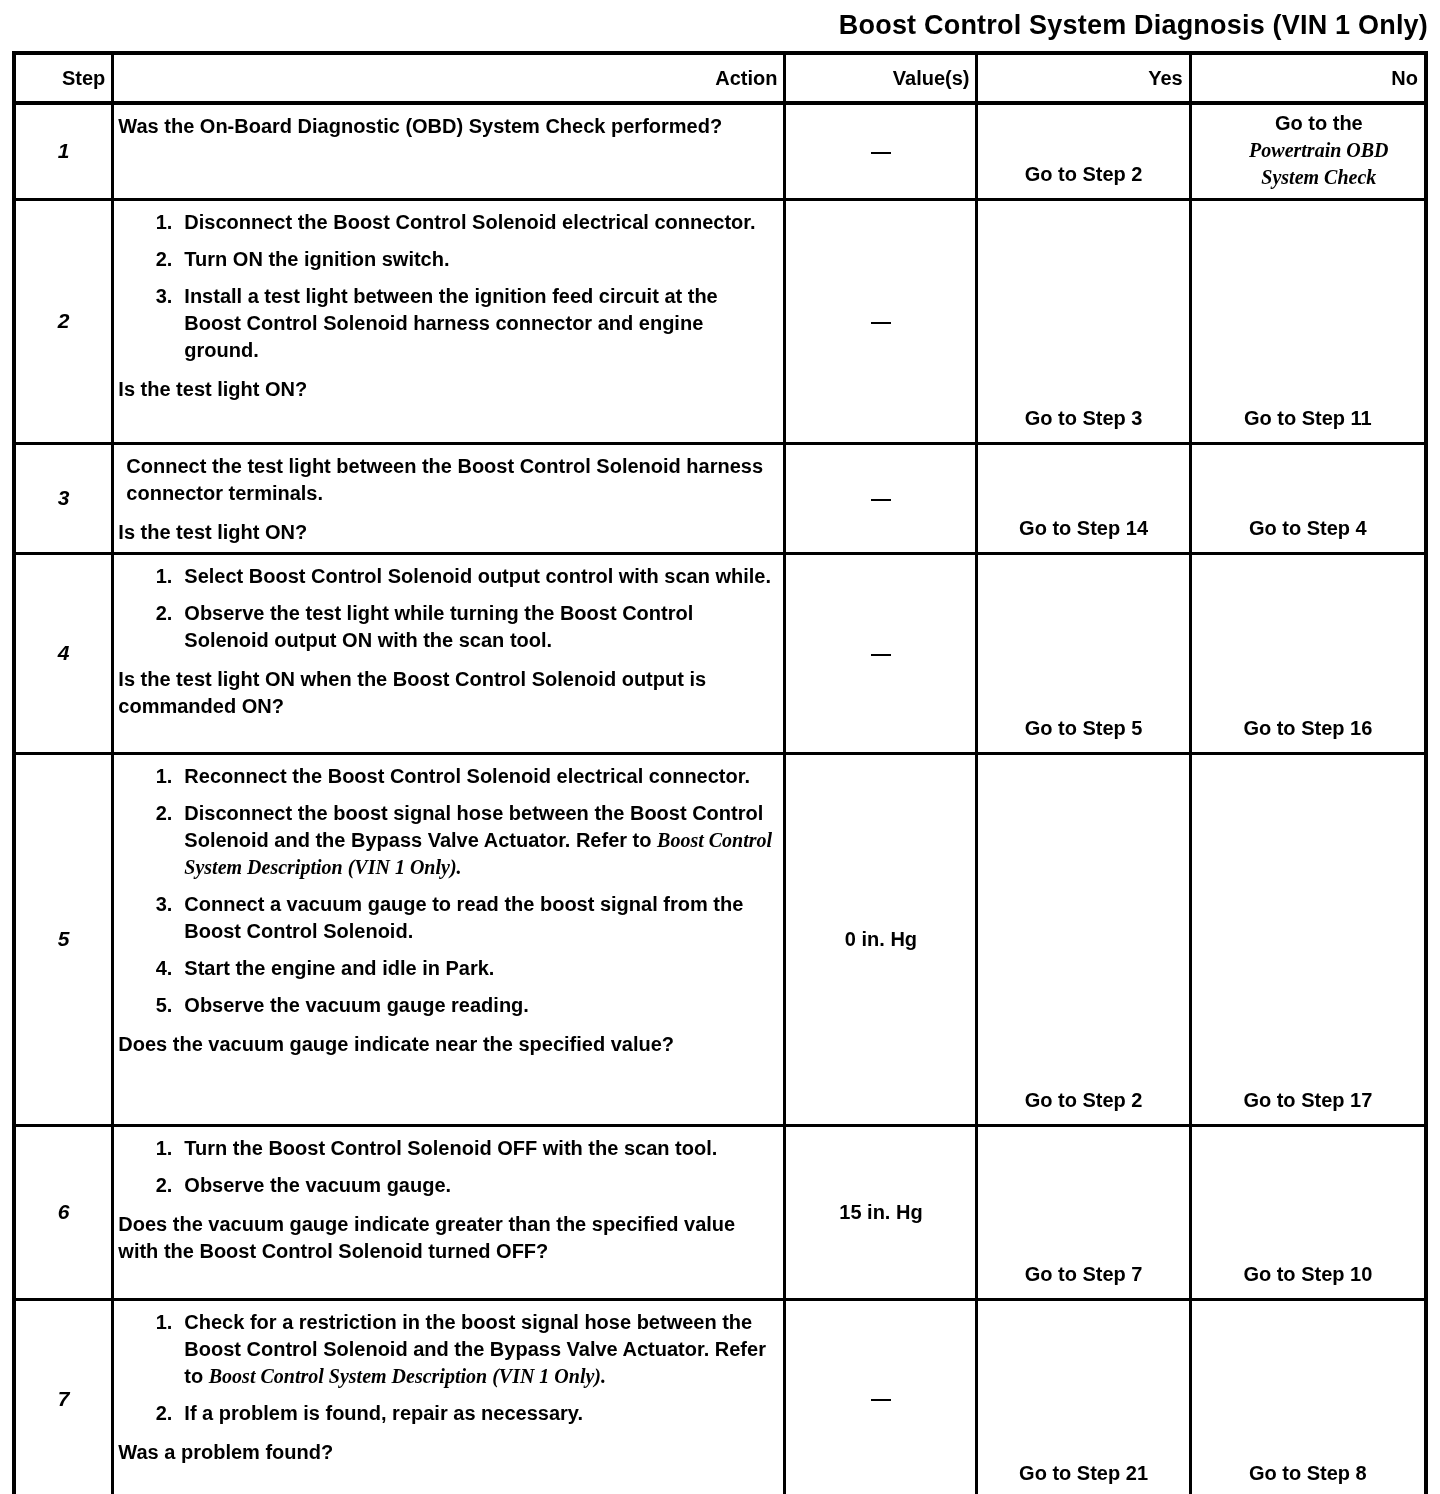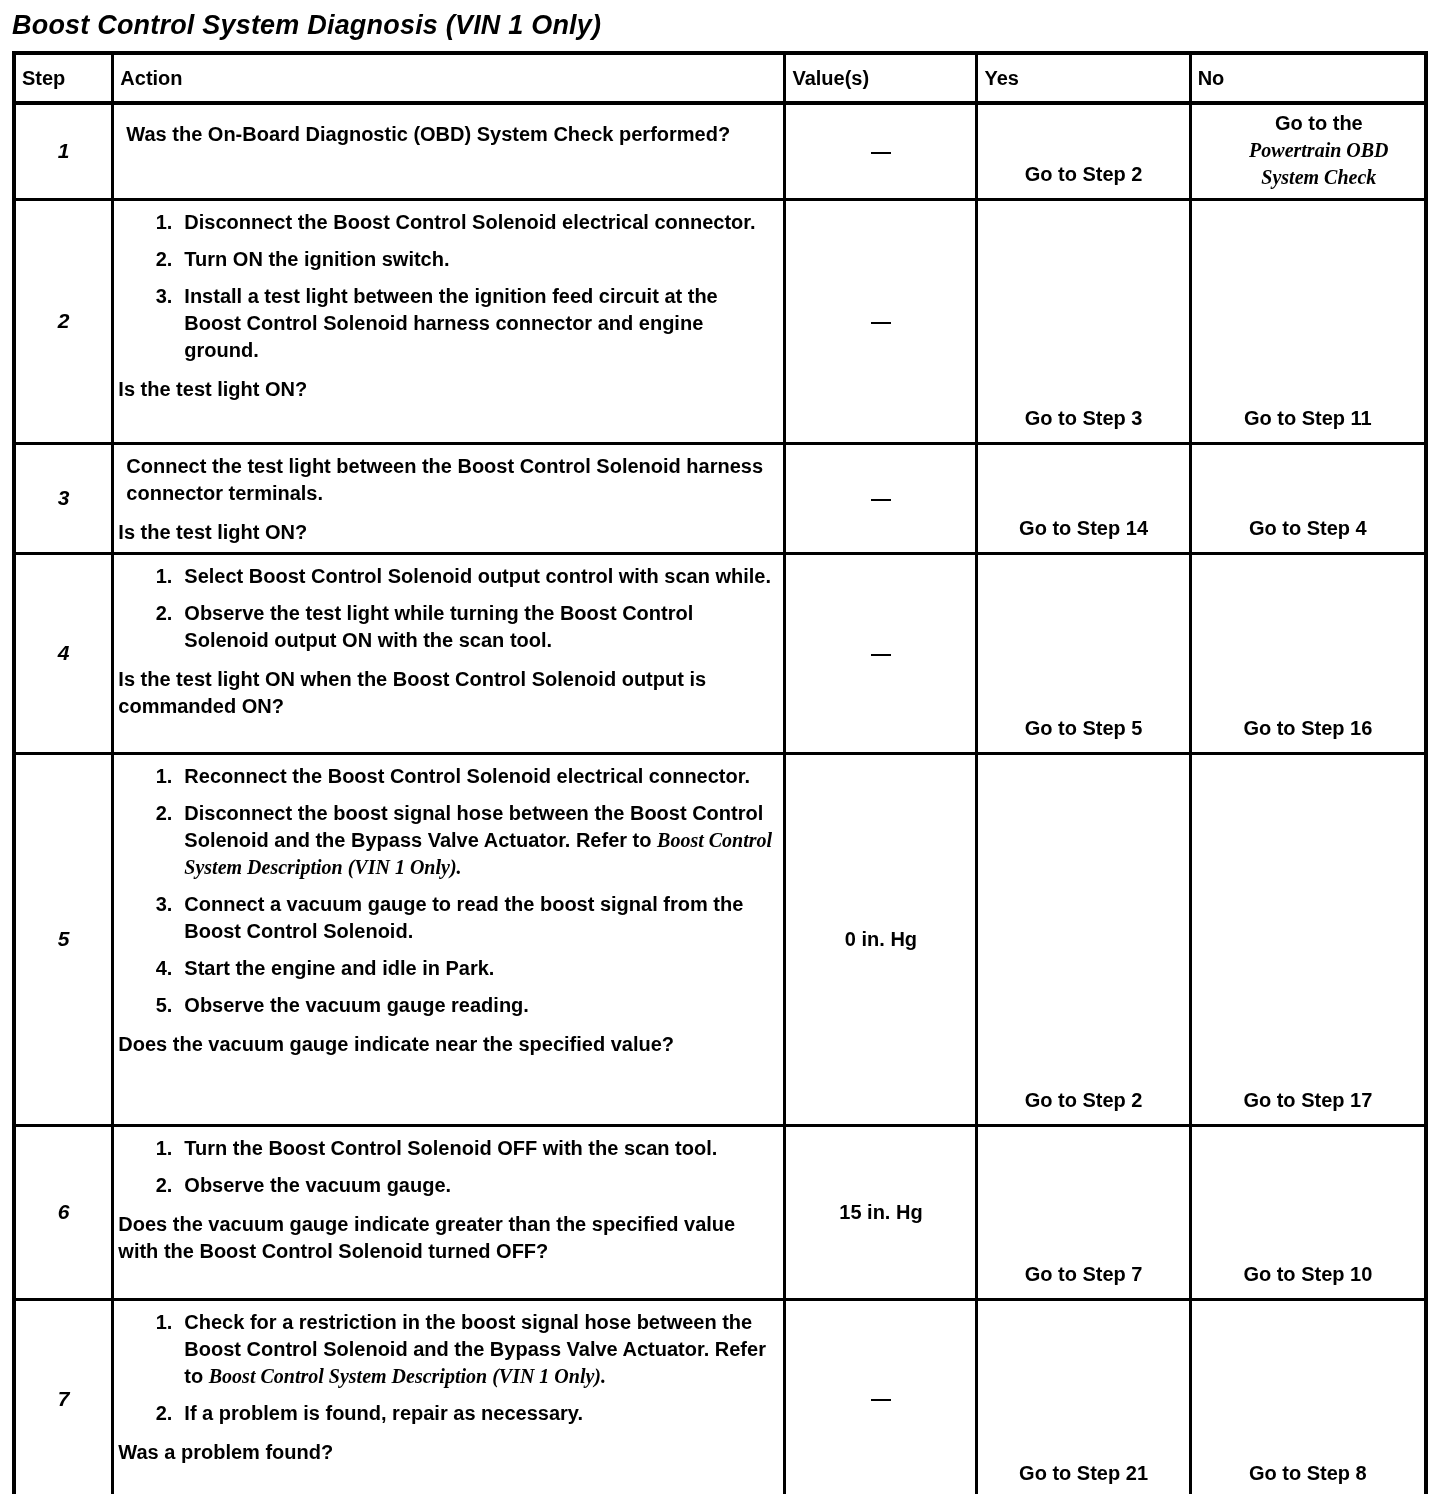--- a/index.html
+++ b/index.html
@@ -1,39 +1,38 @@
 <!DOCTYPE html>
 <html><head>
 <meta charset="utf-8">
 <style>
   html,body{margin:0;padding:0;background:#ffffff;color:#000;}
   body{font-family:"Liberation Sans", sans-serif;-webkit-font-smoothing:antialiased;}
   .page{width:1440px;box-sizing:border-box;padding:6px 12px 10px 12px;background:#fff;}
   .doc-title{
-    text-align:left;font-weight:bold;font-size:27px;letter-spacing:0.2px;
+    text-align:right;font-weight:bold;font-size:27px;letter-spacing:0.2px;
     margin:4px 0 10px 0;
-    font-style:italic;
   }
   table.diag{
     width:100%;border-collapse:collapse;table-layout:fixed;
     border:4px solid #000;
   }
   col.c-step{width:7%;}
   col.c-action{width:47.6%;}
   col.c-value{width:13.6%;}
   col.c-yes{width:15.1%;}
   col.c-no{width:16.7%;}
   th,td{
     border:3px solid #000;
     font-size:20px;line-height:1.35;font-weight:bold;
     padding:4px 6px;vertical-align:top;
     overflow:hidden;
   }
   thead th{
-    text-align:left;vertical-align:middle;height:38px;
+    text-align:right;vertical-align:middle;height:38px;
     border-bottom:4px solid #000;font-size:20px;
   }
   td.step{
     text-align:center;vertical-align:middle;font-style:italic;font-size:21px;
   }
   td.action{padding:8px 6px 6px 4px;}
   td.value{text-align:center;vertical-align:middle;}
   td.goto{
     text-align:center;vertical-align:bottom;
     padding-bottom:10px;
@@ -77,21 +76,21 @@
         <th>Value(s)</th>
         <th>Yes</th>
         <th>No</th>
       </tr>
     </thead>
     <tbody>
 
       <tr class="r1">
         <td class="step">1</td>
         <td class="action">
-          <div class="intro question" style="margin:8px;">Was the On-Board Diagnostic (OBD) System Check performed?</div>
+          <div class="intro question" style="margin:0;">Was the On-Board Diagnostic (OBD) System Check performed?</div>
         </td>
         <td class="value">—</td>
         <td class="goto">Go to Step 2</td>
         <td class="no-multiline">
           <div>Go to the</div>
           <div class="em">Powertrain OBD System Check</div>
         </td>
       </tr>
 
       <tr class="r2">

